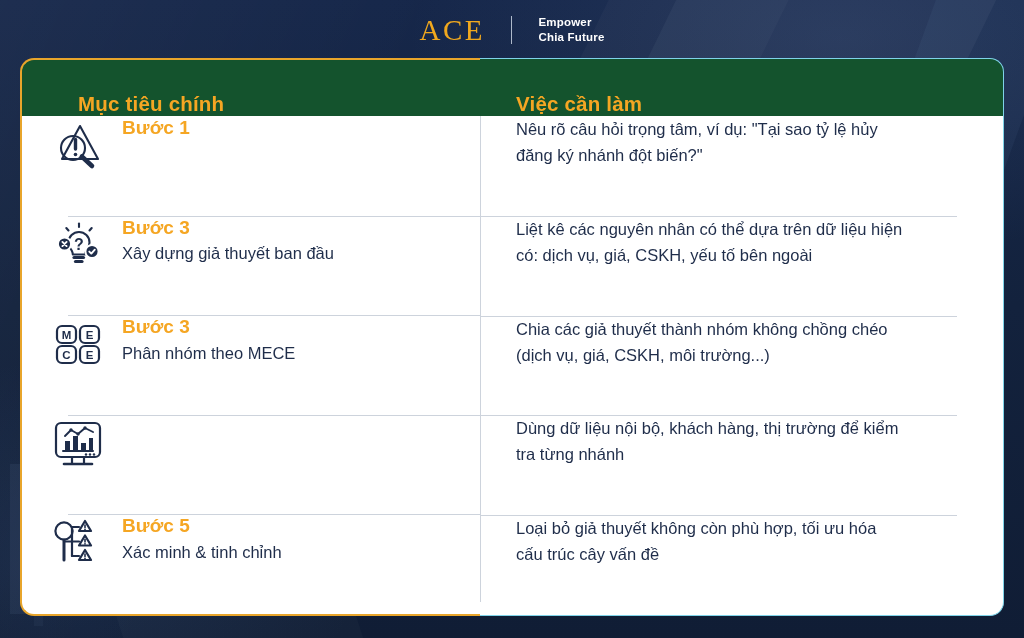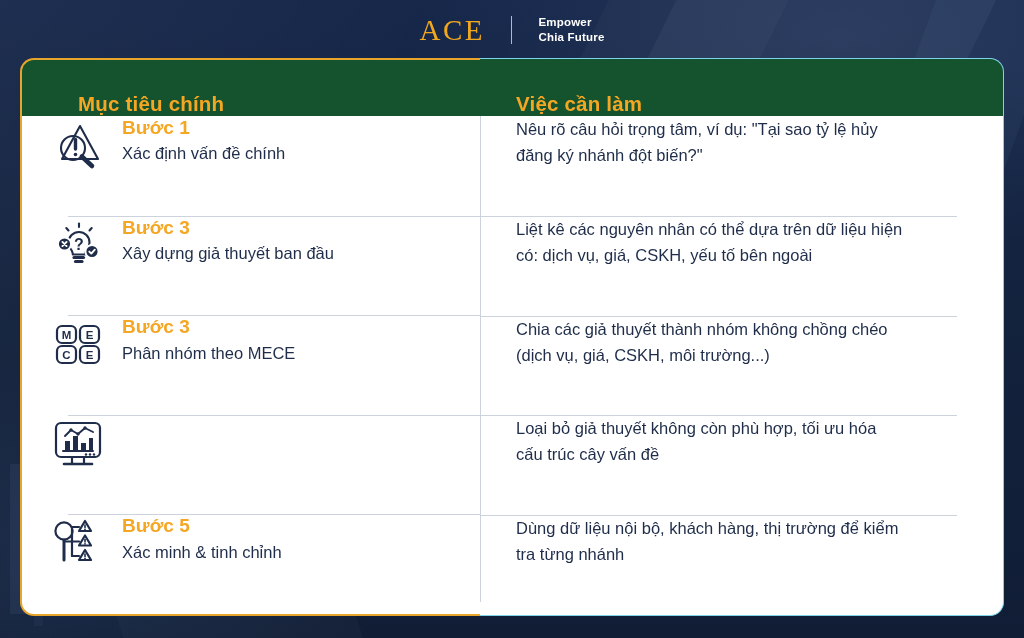--- a/index.html
+++ b/index.html
@@ -245,21 +245,20 @@
             <svg width="56" height="56" viewBox="0 0 56 56" fill="none" stroke="#1f2d4a" stroke-width="2.1" stroke-linecap="round" stroke-linejoin="round">
               <path d="M30 10 L48 43 H12 Z"></path>
               <circle cx="23" cy="32" r="12"></circle>
               <line x1="31.8" y1="40.5" x2="42" y2="50" stroke-width="4.6"></line>
               <line x1="25.5" y1="23.5" x2="25.5" y2="33" stroke-width="3.4"></line>
               <circle cx="25.5" cy="38.5" r="1.8" fill="#1f2d4a" stroke="none"></circle>
             </svg>
           </div>
           <div class="labels">
             <div class="step">Bước 1</div>
-            <div class="desc">Xác định vấn đề chính</div>
           </div>
         </div>
 
         <div class="row">
           <div class="icon-cell">
             <svg width="56" height="56" viewBox="0 0 56 56" fill="none" stroke="#1f2d4a" stroke-width="2.1" stroke-linecap="round" stroke-linejoin="round">
               <path d="M18.5 26.5a10.5 10.5 0 1 1 21 0c0 4.2-2.3 6.4-3.4 8.4-.7 1.3-.9 2.4-.9 3.6h-12.4c0-1.2-.2-2.3-.9-3.6-1.1-2-3.4-4.2-3.4-8.4z"></path>
               <path d="M24 41.5h9.5" stroke-width="3.2"></path>
               <path d="M25.5 45.5h6.5" stroke-width="3.2"></path>
               <line x1="29" y1="11" x2="29" y2="7.5"></line>
@@ -357,24 +356,24 @@
         <div class="row">
           <div class="task">Nêu rõ câu hỏi trọng tâm, ví dụ: "Tại sao tỷ lệ hủy đăng ký nhánh đột biến?"</div>
         </div>
         <div class="row">
           <div class="task">Liệt kê các nguyên nhân có thể dựa trên dữ liệu hiện có: dịch vụ, giá, CSKH, yếu tố bên ngoài</div>
         </div>
         <div class="row">
           <div class="task">Chia các giả thuyết thành nhóm không chồng chéo (dịch vụ, giá, CSKH, môi trường...)</div>
         </div>
         <div class="row">
+          <div class="task">Dùng dữ liệu nội bộ, khách hàng, thị trường để kiểm tra từng nhánh</div>
+        </div>
+        <div class="row">
           <div class="task">Loại bỏ giả thuyết không còn phù hợp, tối ưu hóa cấu trúc cây vấn đề</div>
-        </div>
-        <div class="row">
-          <div class="task">Dùng dữ liệu nội bộ, khách hàng, thị trường để kiểm tra từng nhánh</div>
         </div>
       </div>
     </div>
 
     <div class="col-divider"></div>
   </div>
 
 </div>
 
 </body></html>

